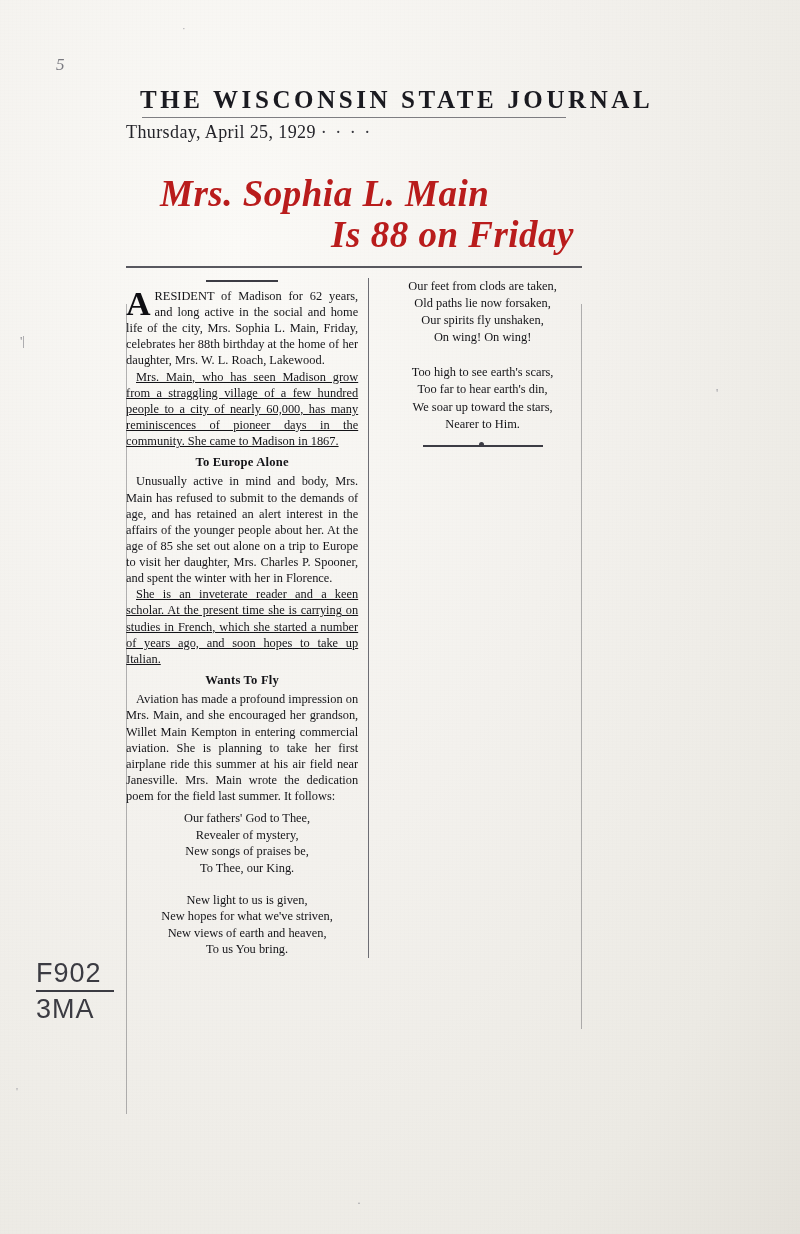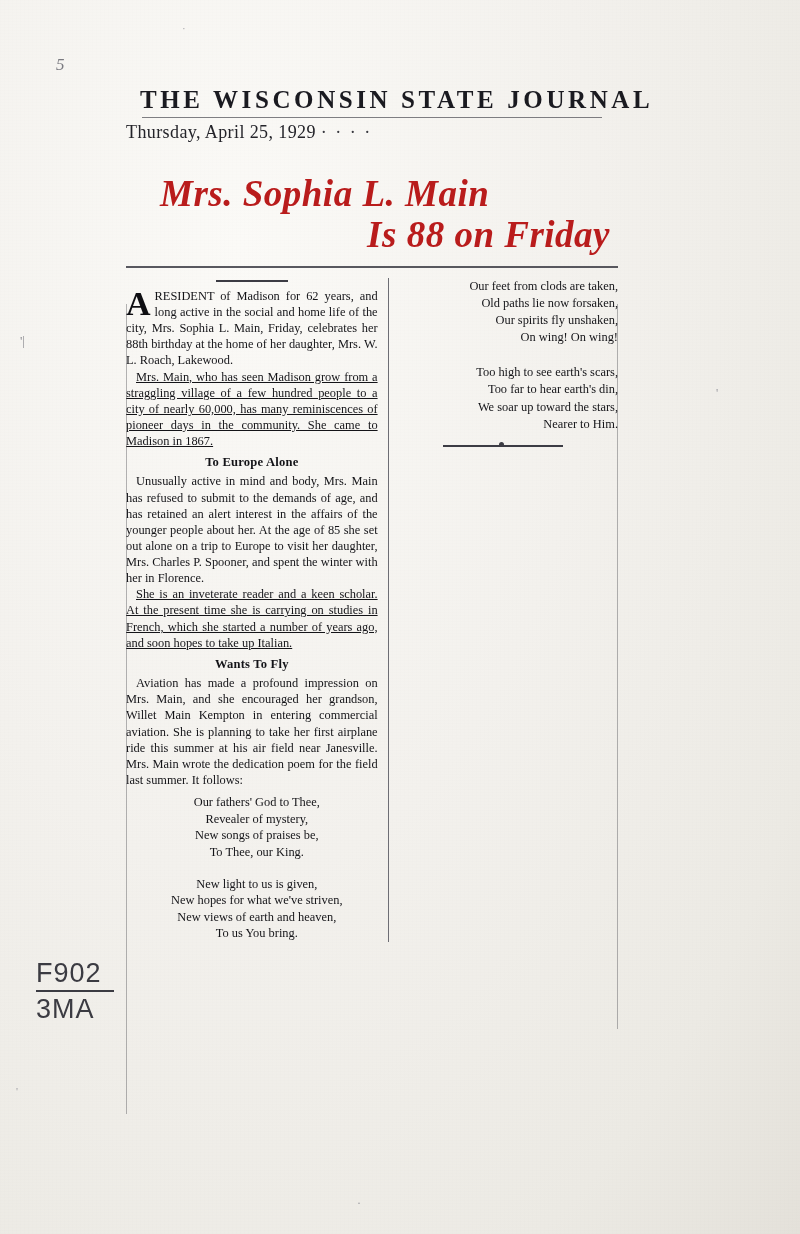--- a/index.html
+++ b/index.html
@@ -77,21 +77,21 @@
   .tick-topdot {
     left: 182px; top: 22px;
     font-size: 11px; color: #a5a5aa;
   }
 
   
   .clipping {
     position: absolute;
     left: 126px;
     top: 86px;
-    width: 492px;
+    width: 456px;
     color: #15151a;
   }
 
   .masthead {
     text-align: center;
     font-family: "Liberation Serif", serif;
     font-size: 25px;
     letter-spacing: 3.6px;
     font-weight: 700;
     color: #1a1a20;
@@ -183,21 +183,21 @@
   .verse {
     margin-top: 6px;
     text-align: center;
     padding-left: 10px;
     line-height: 1.34;
   }
   .verse .vline { display: block; white-space: nowrap; }
   .verse-gap { height: 9px; }
   .poem-right {
     line-height: 1.38;
-    text-align: right;
+    text-align: center;
   }
   .poem-right .vline { display: block; white-space: nowrap; }
   .end-rule {
     width: 120px;
     height: 2px;
     background: #3c3c44;
     margin: 12px 0 0 40px;
     position: relative;
   }
   .end-rule::after {

